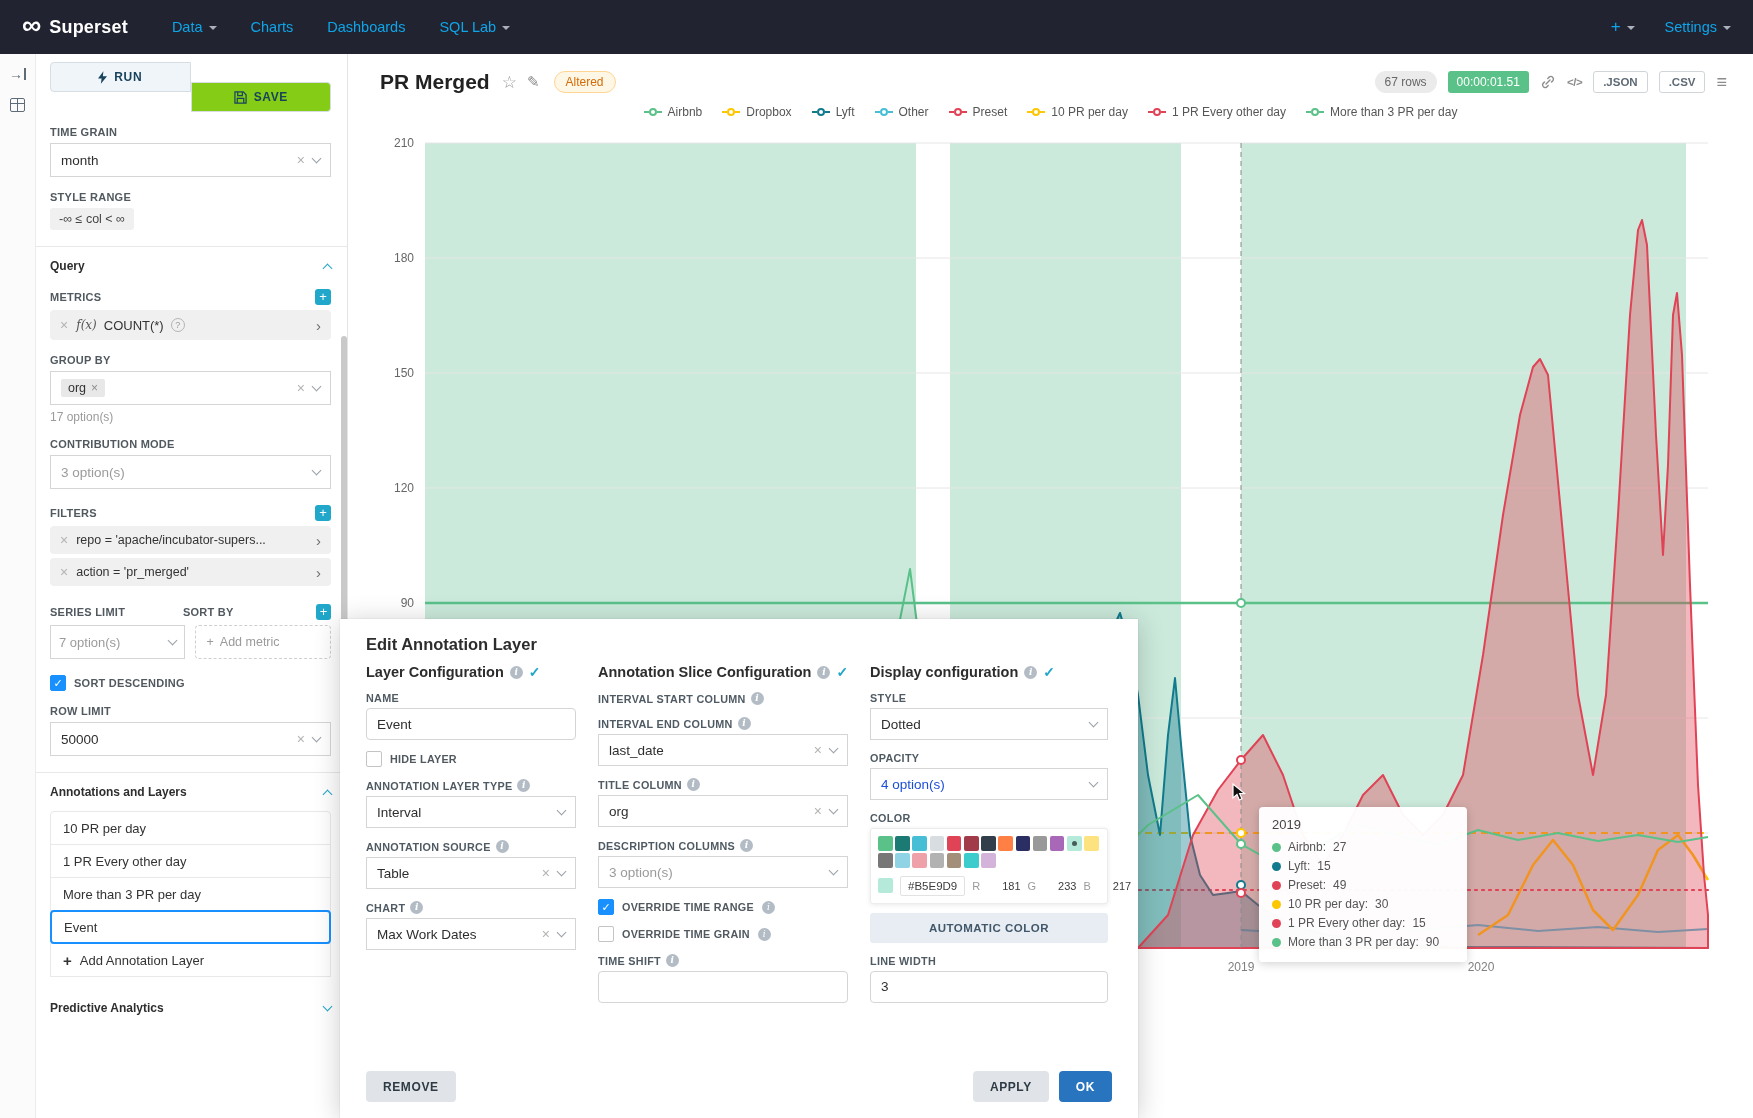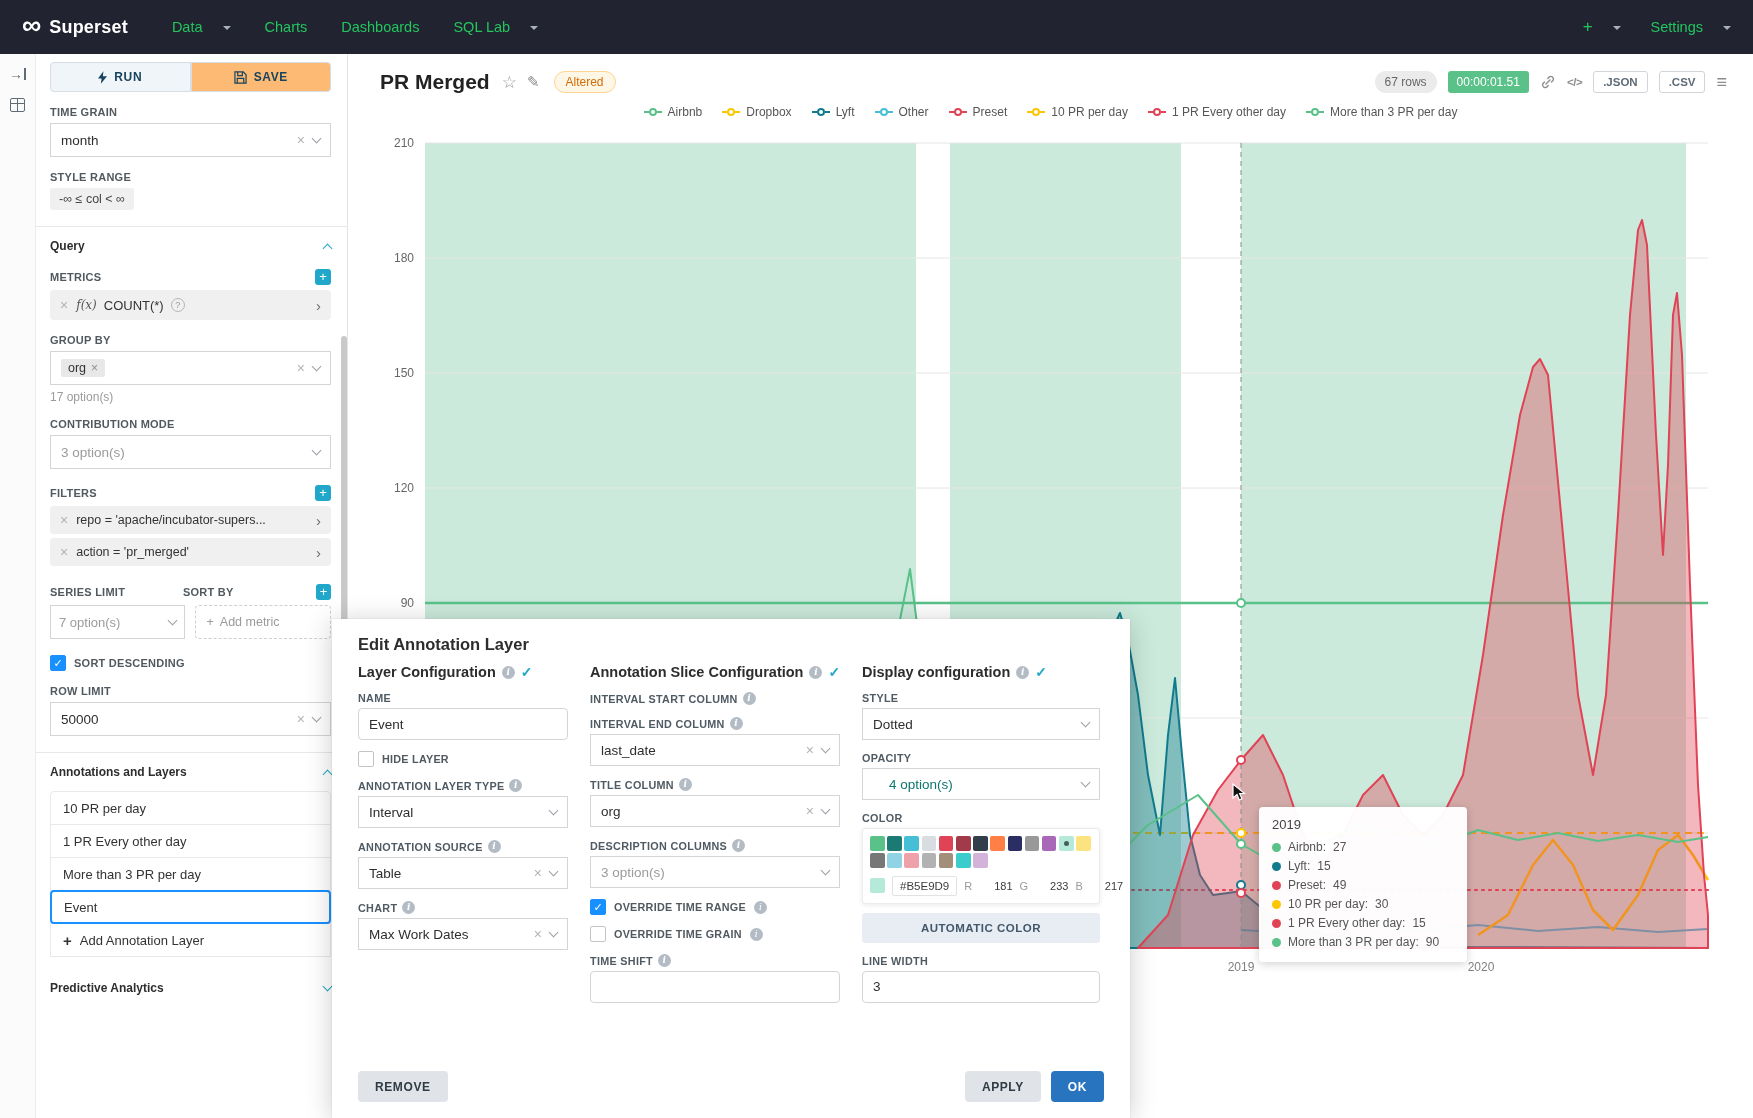--- a/index.html
+++ b/index.html
@@ -6,21 +6,21 @@
   html,body { width:1753px; height:1118px; overflow:hidden; background:#fff;
     font-family:"Liberation Sans", sans-serif; position:relative; }
 
   
   .navbar { position:absolute; left:0; top:0; width:1753px; height:54px; background:#212330;
     display:flex; align-items:center; padding:0 22px; color:#fff; z-index:20; }
   .brand { display:flex; align-items:center; gap:8px; cursor:pointer; }
   .logo-icon { font-size:27px; font-weight:700; line-height:1; margin-top:-3px; }
   .brand-name { font-size:18px; font-weight:700; letter-spacing:.2px; }
   .nav-menu { display:flex; align-items:center; gap:34px; margin-left:44px; }
-  .nav-item { display:flex; align-items:center; gap:20px; font-size:14.5px; color:#22c55e; cursor:pointer; }
+  .nav-item { display:flex; align-items:center; gap:6px; font-size:14.5px; color:#0ea5e9; cursor:pointer; }
   .caret { width:0; height:0; border-left:4px solid transparent; border-right:4px solid transparent;
     border-top:4px solid #aab0bc; margin-top:2px; }
   .nav-right { margin-left:auto; display:flex; align-items:center; gap:30px; }
   .nav-plus { font-size:17px; }
 
   
   .icon-strip { position:absolute; left:0; top:54px; bottom:0; width:36px; background:#fbfbfb;
     border-right:1px solid #ececec; display:flex; flex-direction:column; align-items:center;
     padding-top:12px; gap:16px; z-index:5; }
   .collapse-ic { display:flex; align-items:center; color:#5f6b76; font-size:14px; cursor:pointer; }
@@ -30,21 +30,21 @@
   .grid-ic::after { content:""; position:absolute; top:0; bottom:0; left:6px; border-left:1.4px solid #5f6b76; }
 
   
   .panel { position:absolute; left:36px; top:54px; width:312px; bottom:0; background:#fff;
     border-right:1px solid #e4e4e4; padding:8px 16px 0 14px; z-index:6; overflow:hidden; }
   .btn-row { display:flex; gap:0; }
   .btn-row button { flex:1; height:30px; border:1px solid #d6dde3; display:flex; align-items:center;
     justify-content:center; gap:7px; font-family:inherit; font-size:12px; font-weight:700;
     letter-spacing:.6px; color:#17435c; cursor:pointer; }
   .run-btn { background:#f0f5f9; border-radius:4px 0 0 4px; }
-  .save-btn { background:#fdba74; border-left:none; border-radius:0 4px 4px 0; }
+  .save-btn { background:#84cc16; border-left:none; border-radius:0 4px 4px 0;margin-top:20px; }
   .bolt { width:9px; height:13px; } .saveic { width:13px; height:13px; }
 
   .lbl { font-size:11px; font-weight:600; color:#51595f; letter-spacing:.25px; margin:14px 0 5px; }
   .lbl-row { display:flex; align-items:center; margin:16px 0 5px; }
   .lbl-row .lbl { margin:0; }
   .plus-btn { margin-left:auto; width:16px; height:16px; background:#20a7c9; color:#fff; border-radius:3px;
     font-size:13px; line-height:15px; text-align:center; cursor:pointer; }
 
   .select { height:34px; border:1px solid #d5d5d5; border-radius:0; background:#fff; display:flex;
     align-items:center; padding:0 10px; font-size:13.5px; color:#2e2e2e; cursor:pointer; }
@@ -128,21 +128,21 @@
   .tooltip { position:absolute; left:911px; top:753px; width:208px; background:rgba(255,255,255,.97);
     border-radius:4px; box-shadow:0 2px 10px rgba(0,0,0,.18); padding:10px 13px; z-index:7; }
   .tt-title { font-size:13px; color:#454545; margin-bottom:6px; }
   .tt-row { display:flex; align-items:center; gap:7px; font-size:12px; color:#555; line-height:19px; }
   .tt-dot { width:9px; height:9px; border-radius:50%; flex:none; }
   .tt-name::after { content:": "; }
 
   .cursor { position:absolute; left:884px; top:729px; width:18px; height:18px; z-index:6; }
 
   
-  .modal { position:absolute; left:332px; top:619px; width:798px; height:499px; background:#fff;
+  .modal { position:absolute; left:340px; top:619px; width:798px; height:499px; background:#fff;
     box-shadow:0 3px 26px rgba(0,0,0,.20), 0 0 1px rgba(0,0,0,.2); z-index:10; }
   .modal-title { padding:16px 26px 8px; font-size:16.5px; font-weight:600; color:#2d2d2d; }
   .modal-grid { display:grid; grid-template-columns:210px 250px 238px; column-gap:22px; padding:2px 26px 0; }
   .col-head { display:flex; align-items:center; gap:6px; font-size:14.5px; font-weight:700;
     color:#2d2d2d; white-space:nowrap; }
   .info-ic { width:13px; height:13px; background:#b3bcc5; color:#fff; border-radius:50%; font-size:9px;
     font-style:italic; font-family:"DejaVu Serif", serif; line-height:13px; text-align:center; flex:none; }
   .check { color:#20a7c9; font-size:14px; font-weight:700; }
   .flbl { display:flex; align-items:center; gap:5px; font-size:10.8px; font-weight:600; color:#4f5a63;
     letter-spacing:.3px; margin:12px 0 4px; }
@@ -652,21 +652,21 @@
         </div>
       <div class="select mselect">
         <span>Dotted</span>
           <span class="spacer"></span>
           <i class="chev"></i>
       </div>
       <div class="flbl">
           <span>OPACITY</span>
         </div>
       <div class="select mselect">
-        <span style="color:#0f766e;margin-left:16px;">4 option(s)</span>
+        <span style="color:#1d4ed8;">4 option(s)</span>
           <span class="spacer"></span>
           <i class="chev"></i>
       </div>
       <div class="flbl">
           <span>COLOR</span>
         </div>
       <div class="sw-panel">
         <div class="swatches">
           <span class="sw" style="background: rgb(90, 193, 137);"></span>
           <span class="sw" style="background: rgb(27, 122, 116);"></span>

